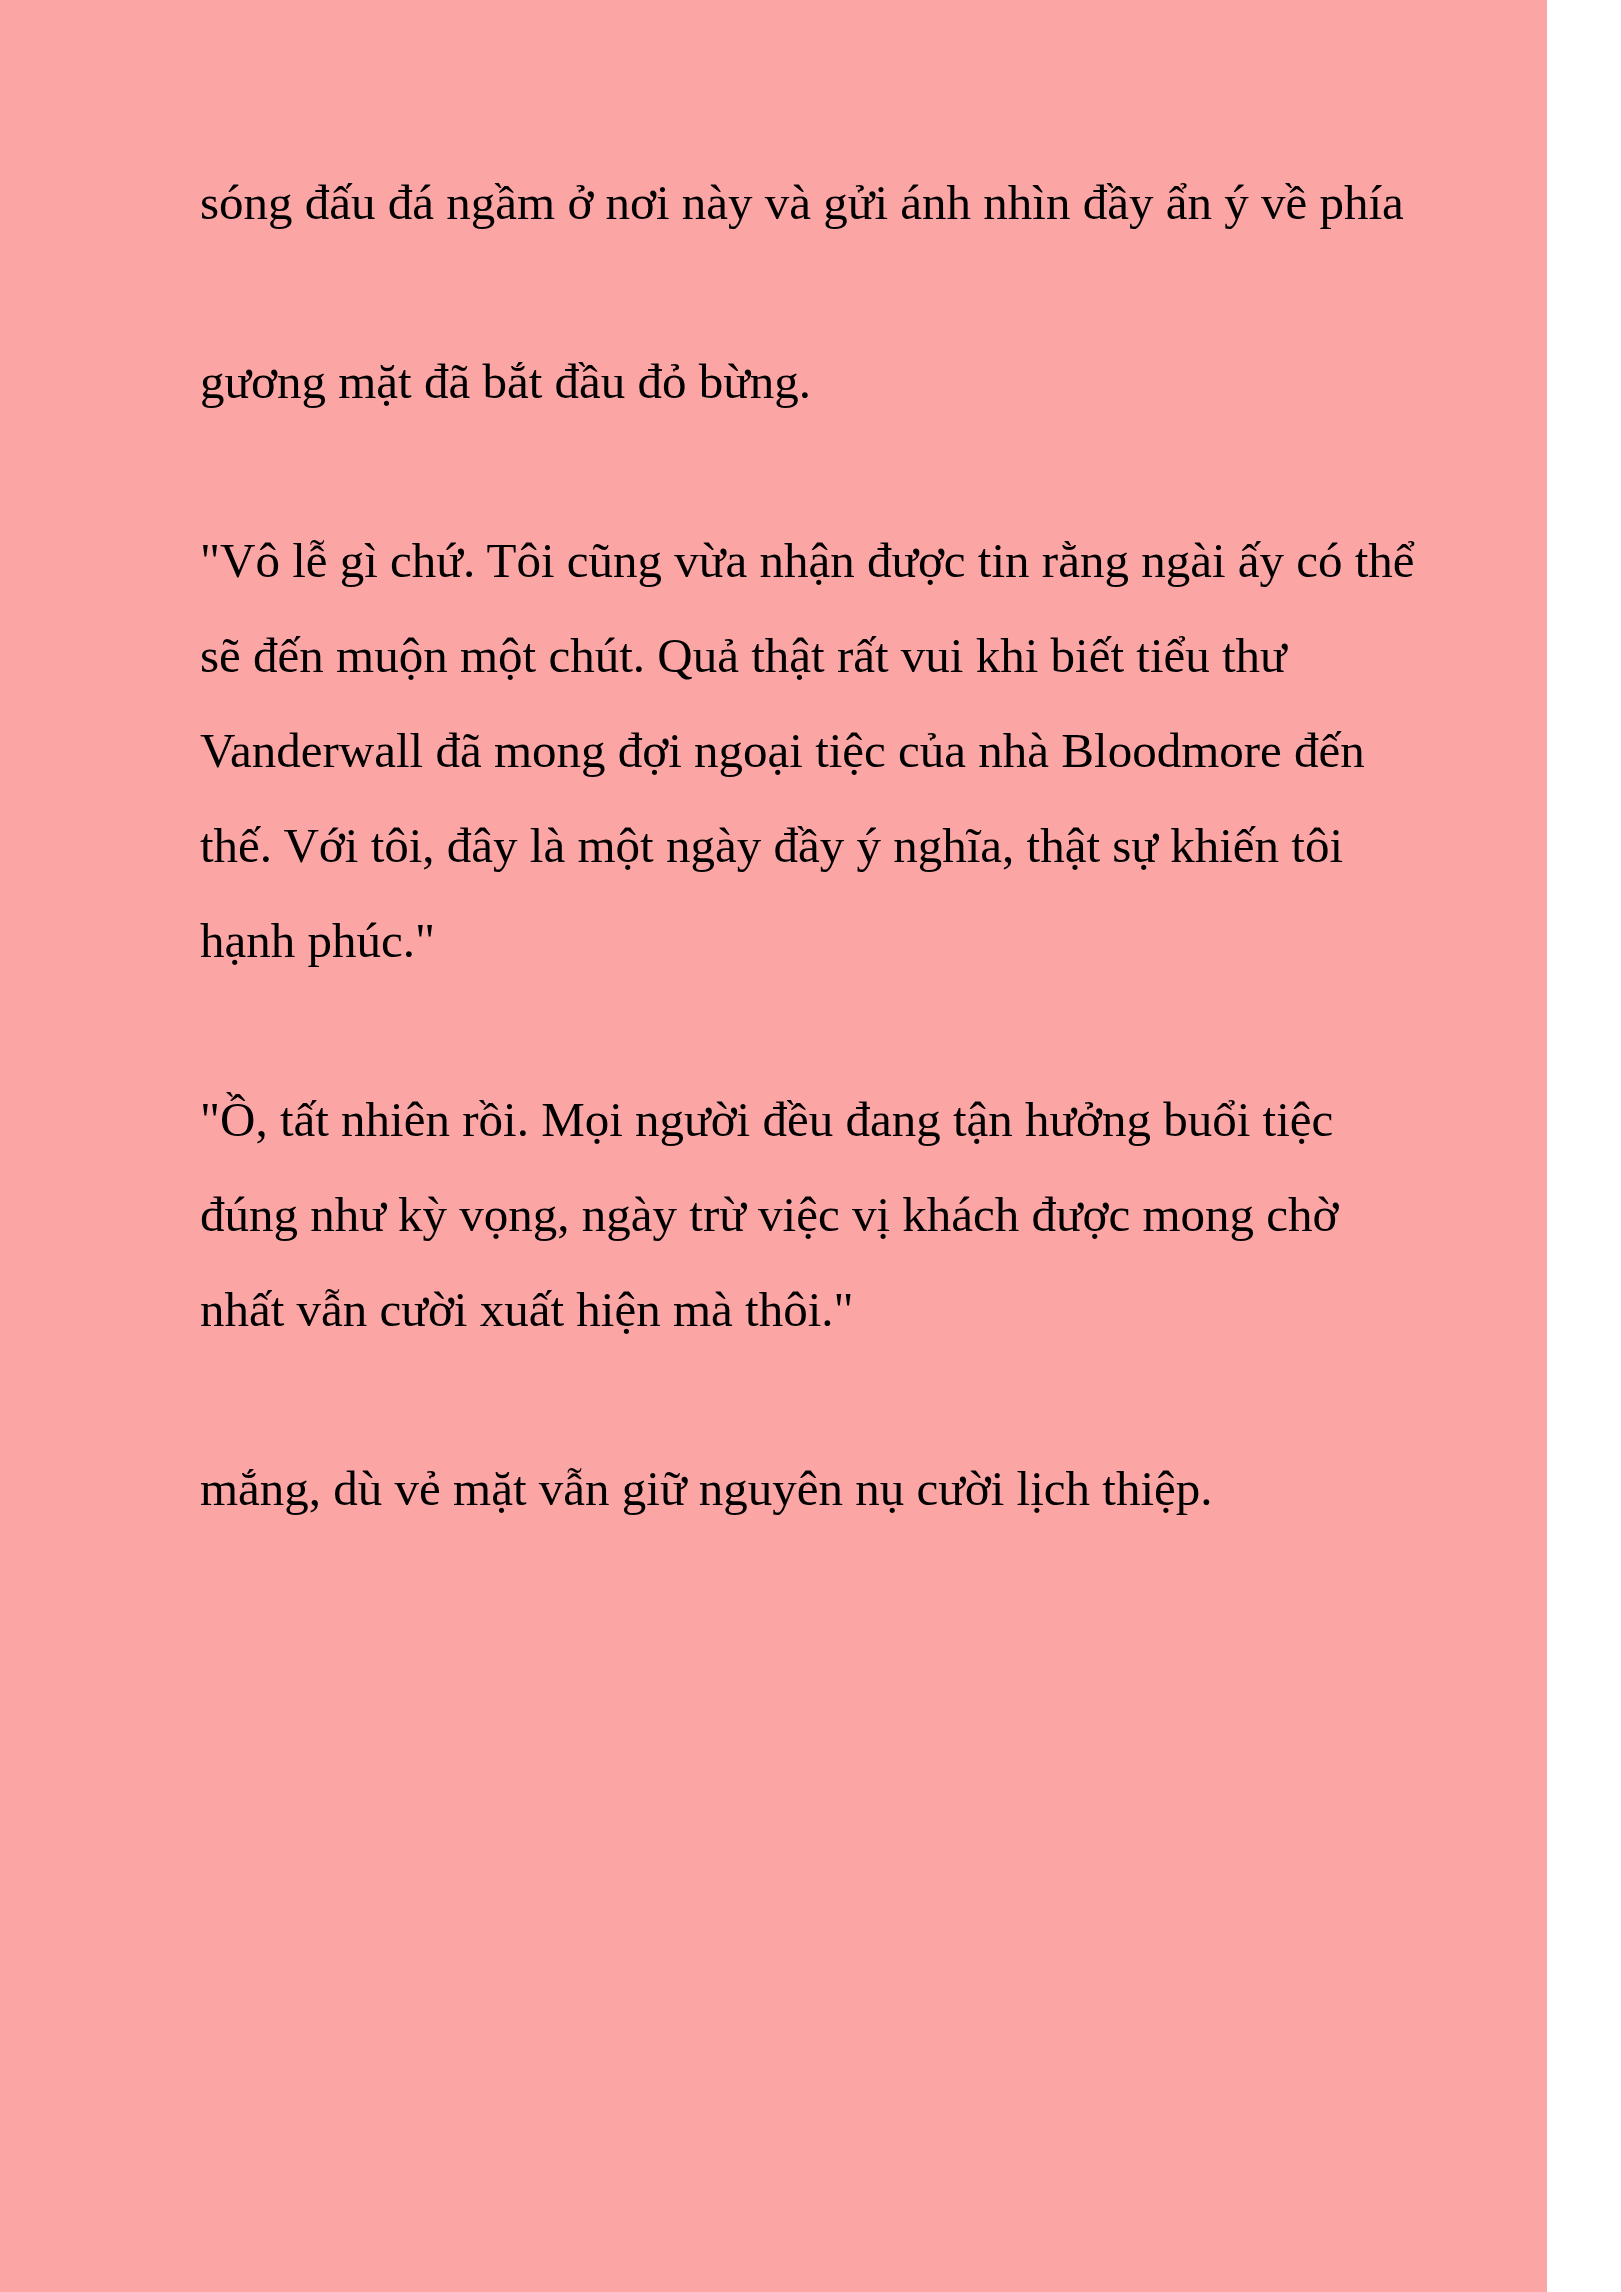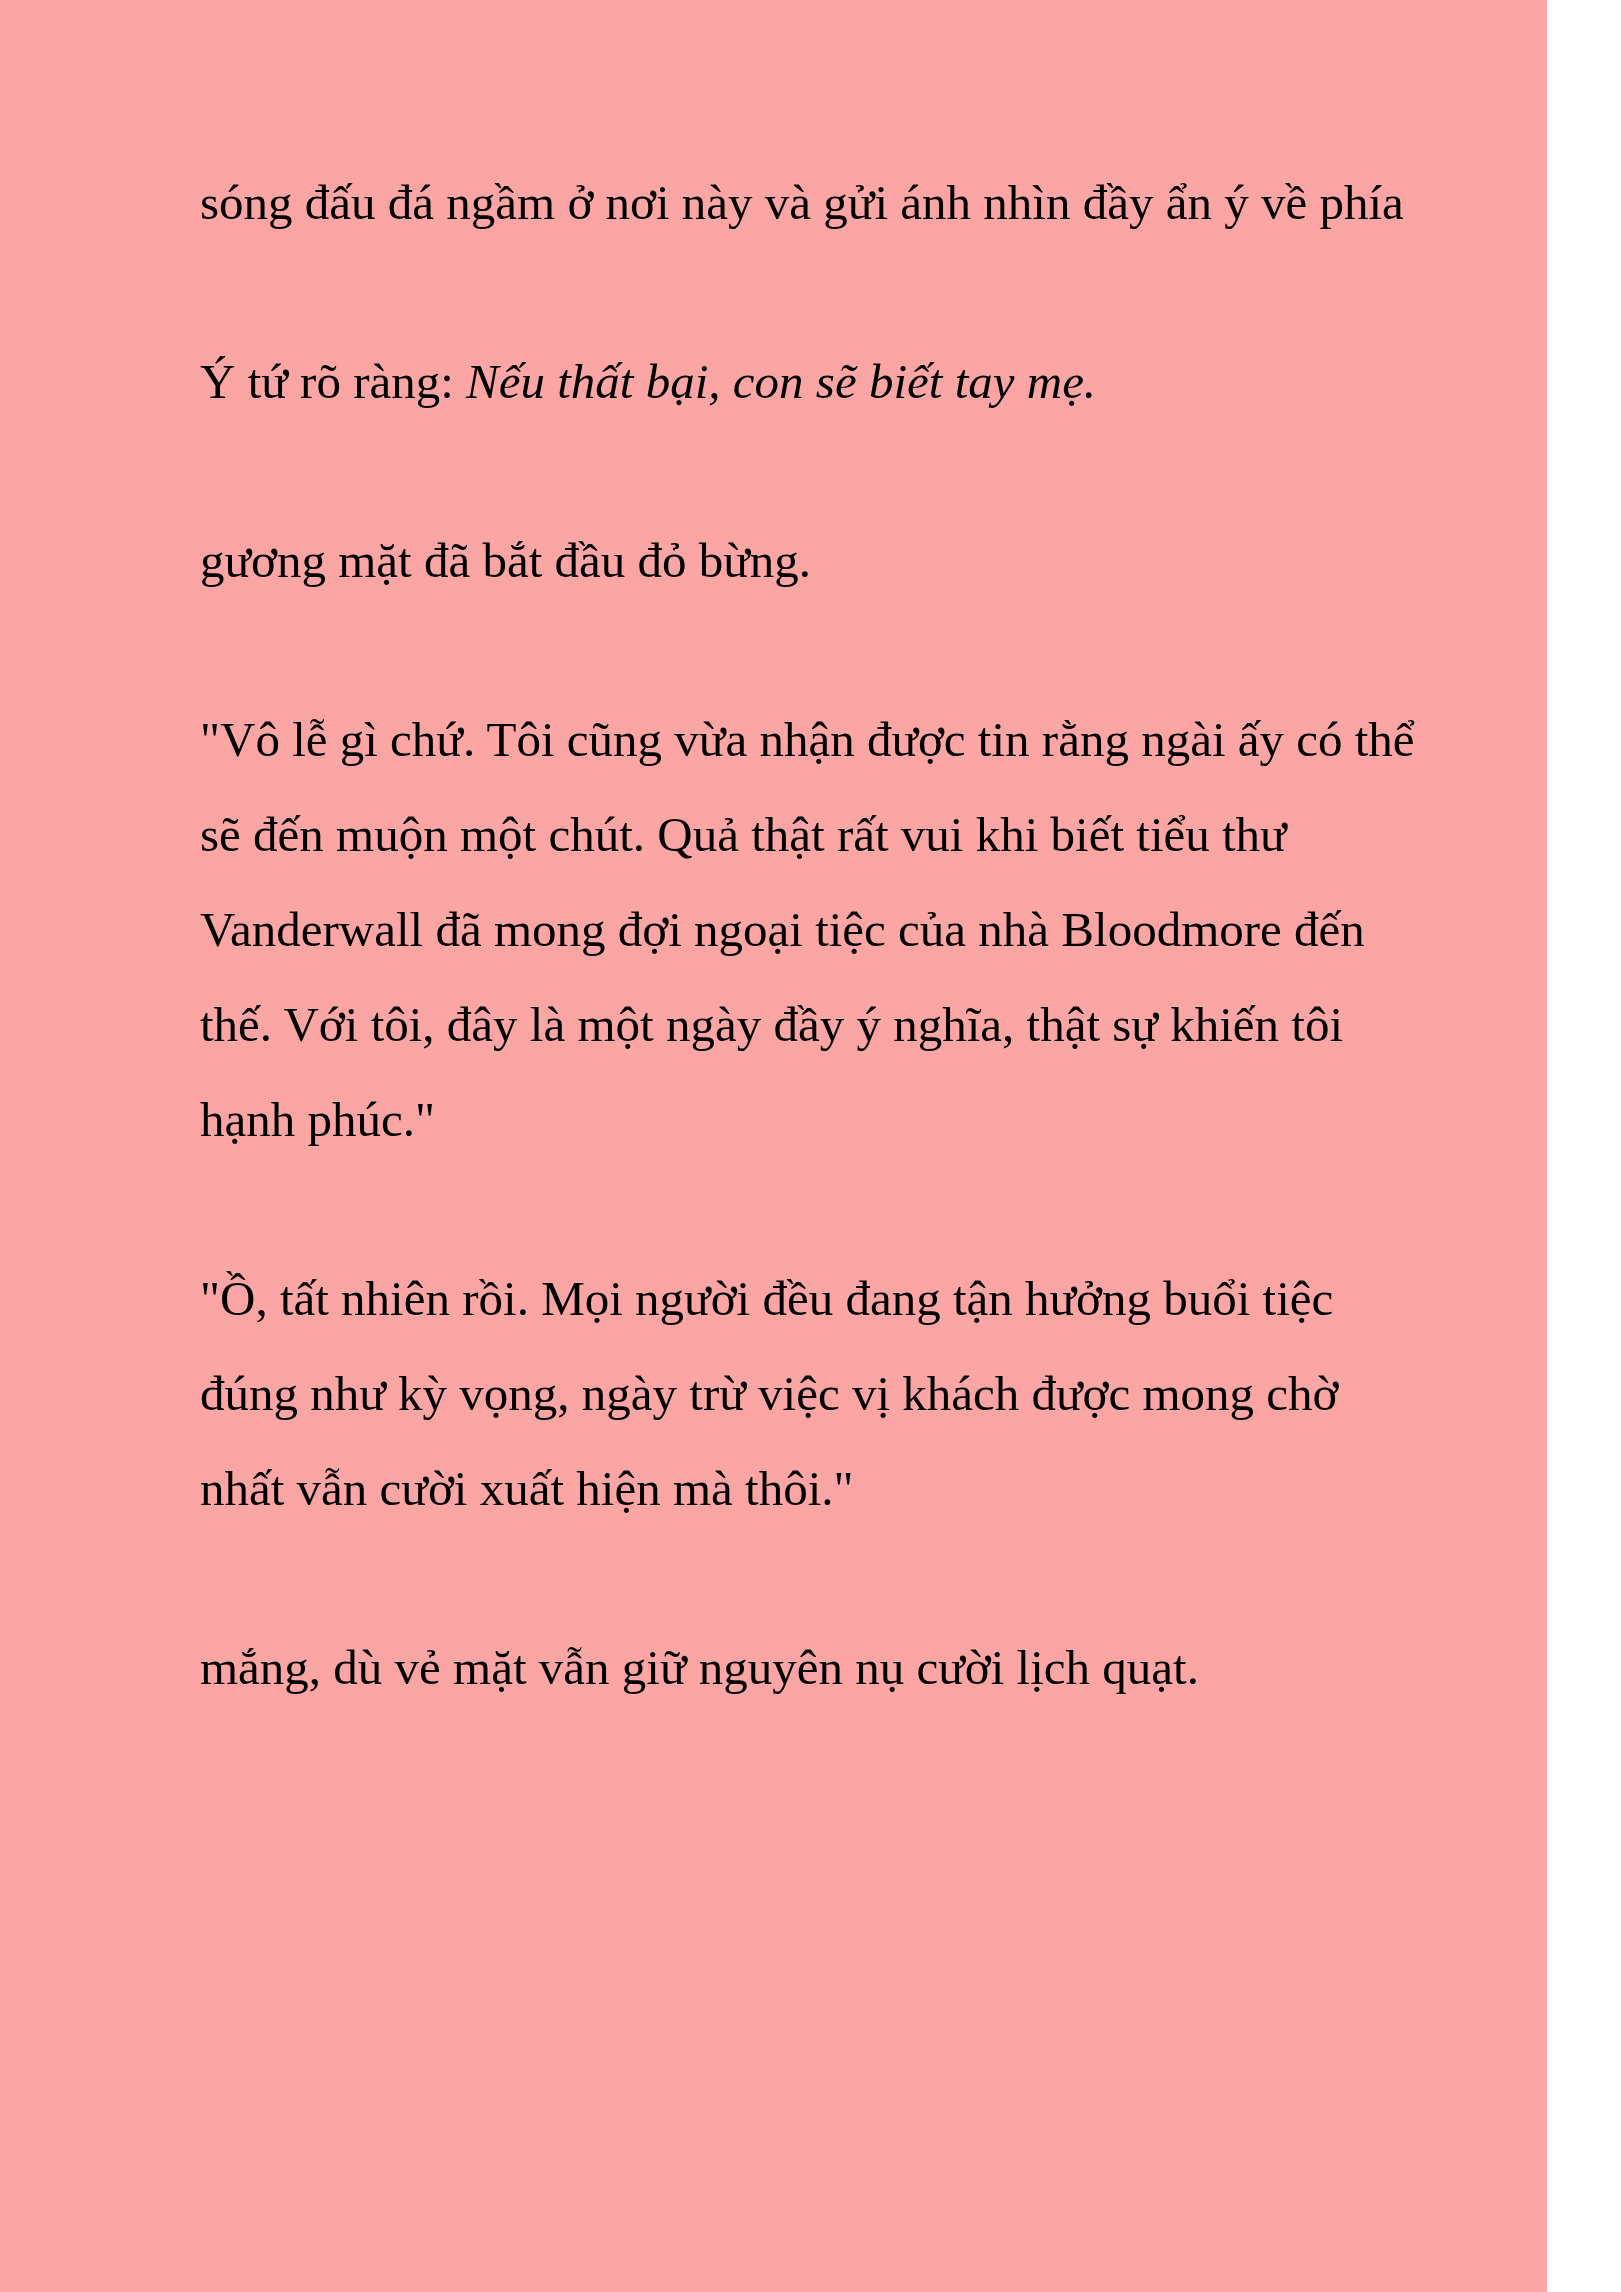--- a/index.html
+++ b/index.html
@@ -37,35 +37,32 @@
   </style>
 </head>
 <body>
 
 <div class="page">
   <div class="doc-body">
       <div class="para">
         <div class="line"><span class="seg">sóng đấu đá ngầm ở nơi này và gửi ánh nhìn đầy ẩn ý về phía</span></div>
       </div>
       <div class="para">
-        <div class="line"><span class="seg">Ý tứ rõ ràng: </span><span class="seg italic">Nếu thất bại, con sẽ biết tay mẹ.</span></div>
-      </div>
-      <div class="para">
         <div class="line"><span class="seg">gương mặt đã bắt đầu đỏ bừng.</span></div>
       </div>
       <div class="para">
         <div class="line"><span class="seg">"Vô lễ gì chứ. Tôi cũng vừa nhận được tin rằng ngài ấy có thể</span></div>
         <div class="line"><span class="seg">sẽ đến muộn một chút. Quả thật rất vui khi biết tiểu thư</span></div>
         <div class="line"><span class="seg">Vanderwall đã mong đợi ngoại tiệc của nhà Bloodmore đến</span></div>
         <div class="line"><span class="seg">thế. Với tôi, đây là một ngày đầy ý nghĩa, thật sự khiến tôi</span></div>
         <div class="line"><span class="seg">hạnh phúc."</span></div>
       </div>
       <div class="para">
         <div class="line"><span class="seg">"Ồ, tất nhiên rồi. Mọi người đều đang tận hưởng buổi tiệc</span></div>
         <div class="line"><span class="seg">đúng như kỳ vọng, ngày trừ việc vị khách được mong chờ</span></div>
         <div class="line"><span class="seg">nhất vẫn cười xuất hiện mà thôi."</span></div>
       </div>
       <div class="para">
-        <div class="line"><span class="seg">mắng, dù vẻ mặt vẫn giữ nguyên nụ cười lịch quạt.</span></div>
+        <div class="line"><span class="seg">mắng, dù vẻ mặt vẫn giữ nguyên nụ cười lịch thiệp.</span></div>
       </div>
     </div>
 </div>
 
 
 </body></html>

